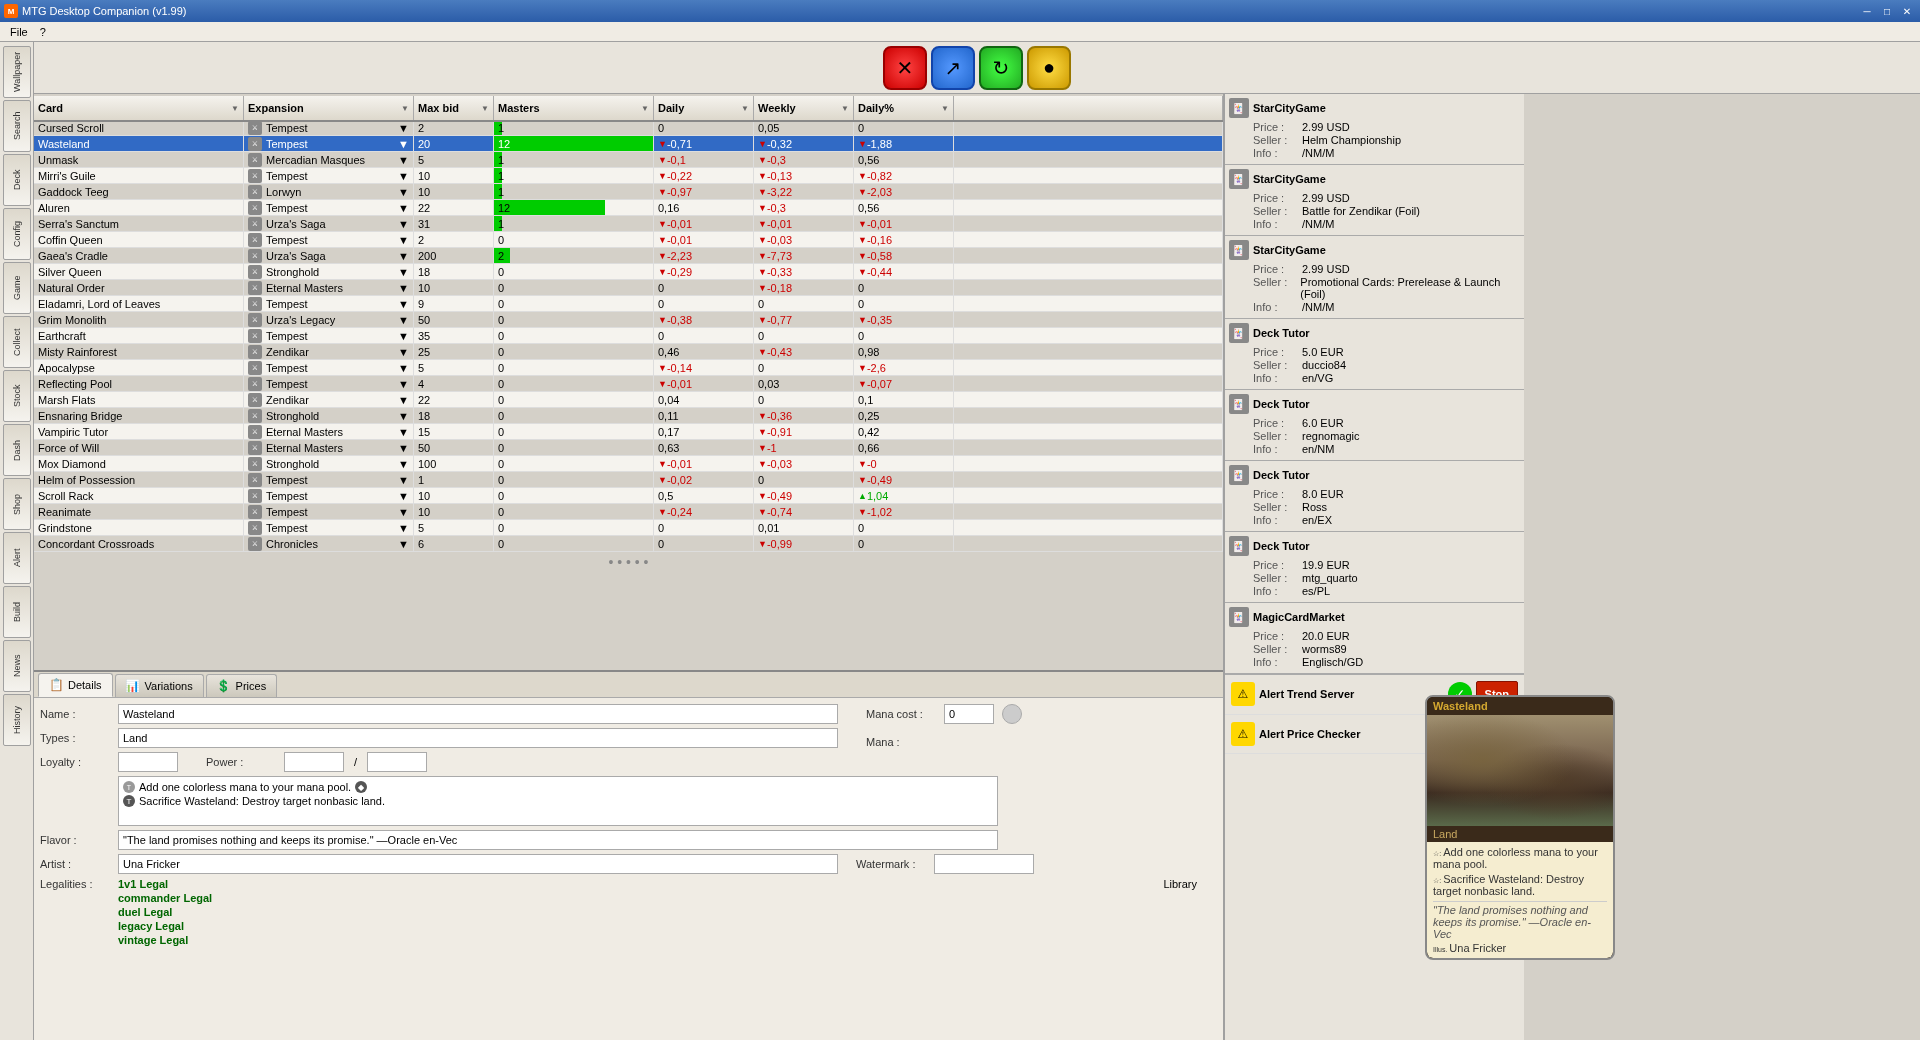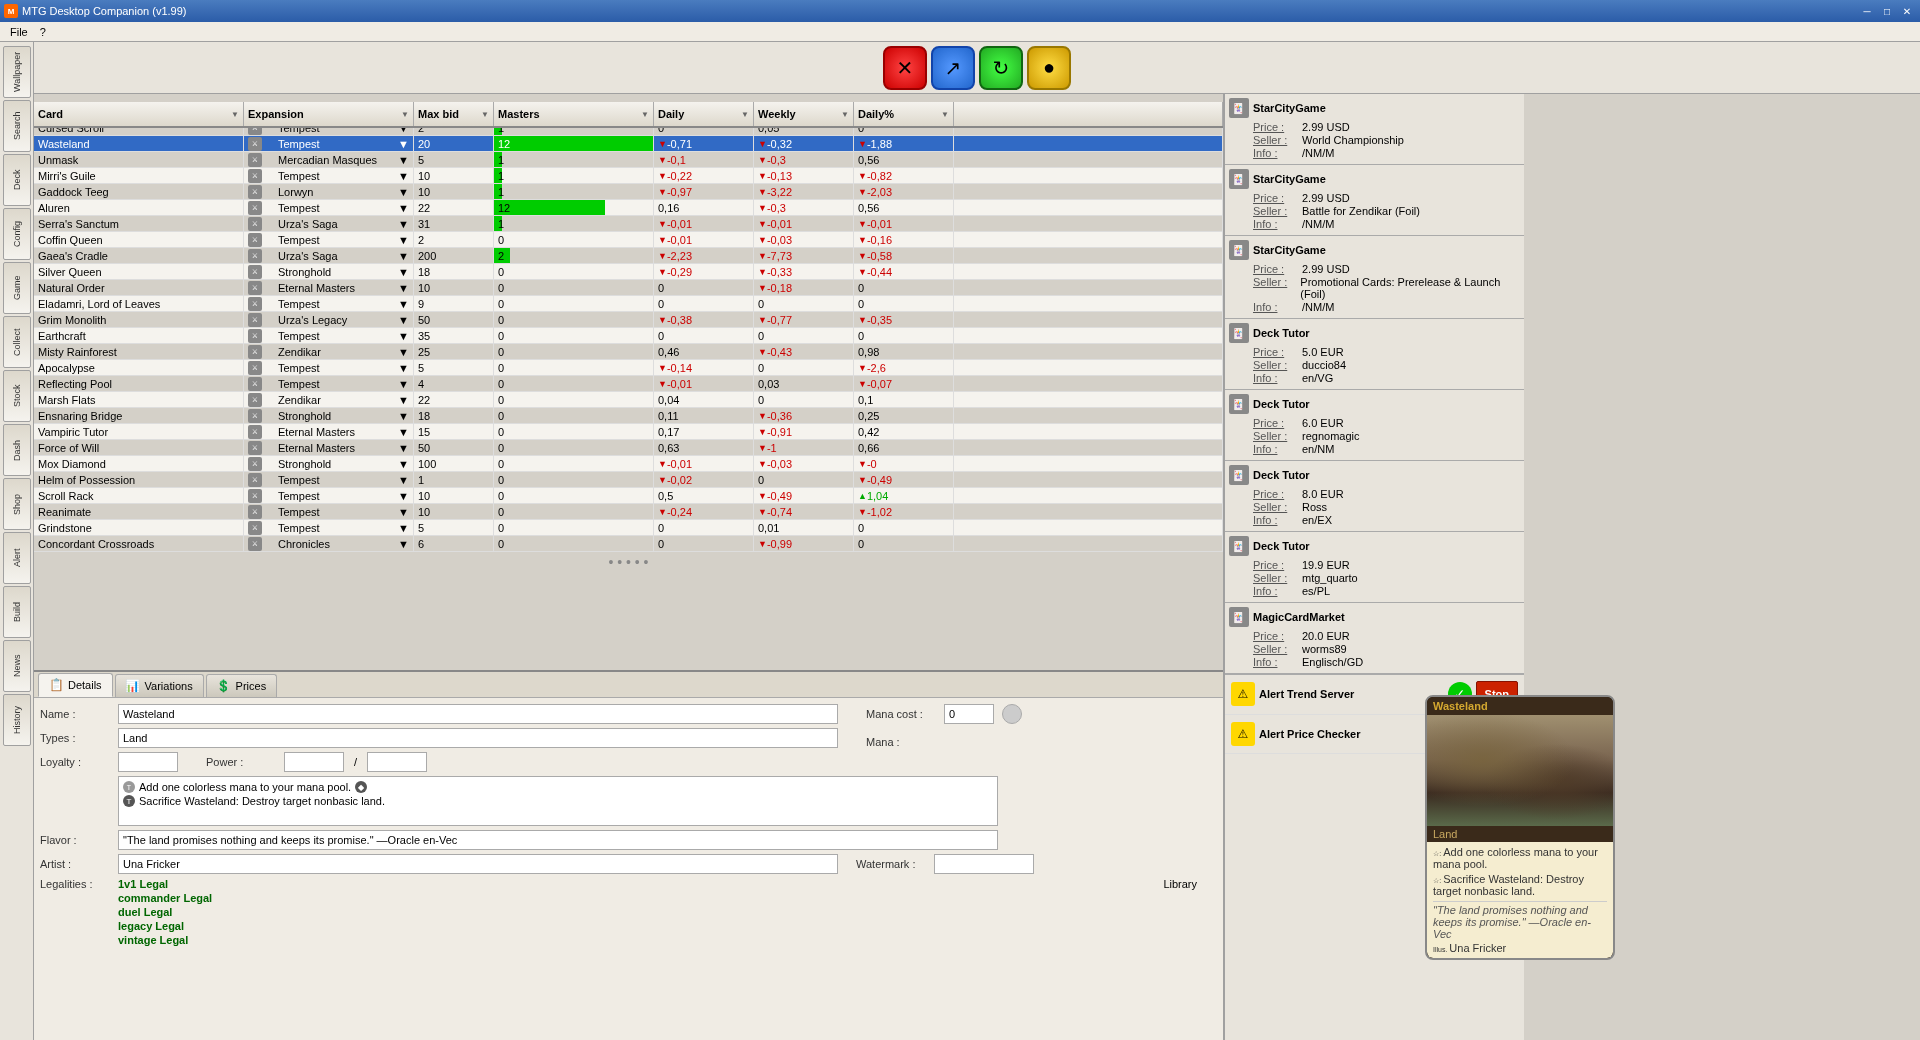--- a/index.html
+++ b/index.html
@@ -35,37 +35,37 @@
     .tool-btn.gold { background: radial-gradient(circle, #ffdd44, #cc9900); border-color: #997700; }
     
     
     #table-area { flex: 1; display: flex; overflow: hidden; }
     
     
     #card-list { width: 1190px; display: flex; flex-direction: column; border-right: 1px solid #a0a0a0; }
     
     #card-table-container { flex: 1; overflow-y: auto; overflow-x: hidden; }
     
-    .table-header { display: grid; grid-template-columns: 210px 170px 80px 160px 100px 100px 100px 1fr; background: linear-gradient(to bottom, #f5f3ee, #ddd8cc); border-bottom: 2px solid #888; position: sticky; top: 8px; z-index: 10; text-align: right; }
+    .table-header { display: grid; grid-template-columns: 210px 170px 80px 160px 100px 100px 100px 1fr; background: linear-gradient(to bottom, #f5f3ee, #ddd8cc); border-bottom: 2px solid #888; position: sticky; top: 2px; z-index: 10; text-align: right; }
     .th { padding: 2px 4px; border-right: 1px solid #aaa; font-weight: bold; cursor: pointer; display: flex; align-items: center; justify-content: space-between; height: 24px; font-size: 11px; }
     .th-sort { font-size: 8px; color: #666; }
     
     .table-row { display: grid; grid-template-columns: 210px 170px 80px 160px 100px 100px 100px 1fr; border-bottom: 1px solid #ddd; cursor: pointer; height: 16px; align-items: center; }
     .table-row.selected { background: #316ac5; color: white; }
     .table-row.selected .td { color: white; }
     
     .td { padding: 0 4px; border-right: 1px solid #ddd; height: 100%; display: flex; align-items: center; font-size: 11px; overflow: hidden; white-space: nowrap; }
     
     .arrow-up { color: #00aa00; font-size: 9px; }
     .arrow-down { color: #cc0000; font-size: 9px; }
     .val-positive { color: #00aa00; }
     .val-negative { color: #cc0000; }
     
     
-    .exp-cell { display: flex; align-items: center; gap: 16px; }
+    .exp-cell { display: flex; align-items: center; gap: 4px; }
     .exp-icon { width: 14px; height: 14px; background: #888; border-radius: 2px; font-size: 7px; display: flex; align-items: center; justify-content: center; color: white; flex-shrink: 0; }
     
     
     #details-area { height: 370px; border-top: 2px solid #888; background: #f0ece4; display: flex; flex-direction: column; }
     
     
     #detail-tabs { display: flex; background: #ddd8cc; border-bottom: 1px solid #aaa; height: 26px; align-items: flex-end; padding: 0 4px; }
     .detail-tab { padding: 4px 10px; background: linear-gradient(to bottom, #e8e4dc, #ccc8bc); border: 1px solid #aaa; border-bottom: none; cursor: pointer; font-size: 11px; margin-right: 2px; border-radius: 3px 3px 0 0; display: flex; align-items: center; gap: 4px; }
     .detail-tab.active { background: #f5f3ee; border-bottom: 1px solid #f5f3ee; }
     .detail-tab-icon { font-size: 12px; }
@@ -98,21 +98,21 @@
     .divider-dots { text-align: center; color: #888; padding: 2px; font-size: 14px; }
     
     
     #right-panel { width: 300px; background: #e8e4dc; border-left: 1px solid #a0a0a0; display: flex; flex-direction: column; overflow-y: auto; }
     
     .offer-section { border-bottom: 1px solid #aaa; padding: 4px; }
     .offer-header { display: flex; align-items: center; gap: 4px; margin-bottom: 3px; }
     .offer-shop-icon { width: 20px; height: 20px; background: #888; border-radius: 2px; font-size: 10px; display: flex; align-items: center; justify-content: center; color: white; }
     .offer-shop-name { font-weight: bold; font-size: 11px; }
     .offer-detail { display: flex; gap: 4px; margin-left: 24px; margin-bottom: 1px; }
-    .offer-key { color: #555; width: 45px; font-size: 11px; text-decoration: underline; }
+    .offer-key { color: #555; width: 45px; font-size: 11px; }
     .offer-val { font-size: 11px; }
     
     
     #alert-strip { height: 80px; background: #e8e4dc; border-top: 1px solid #aaa; display: flex; flex-direction: column; }
     .alert-row { display: flex; align-items: center; padding: 4px 6px; gap: 4px; border-bottom: 1px solid #ddd; height: 40px; }
     .alert-icon { width: 24px; height: 24px; background: #ffd700; border-radius: 3px; display: flex; align-items: center; justify-content: center; font-size: 12px; }
     .alert-name { flex: 1; font-size: 11px; font-weight: bold; }
     .alert-green { width: 24px; height: 24px; background: #00cc00; border-radius: 12px; display: flex; align-items: center; justify-content: center; color: white; font-size: 14px; }
     .alert-stop-btn { background: #cc2200; color: white; border: 1px solid #881100; padding: 2px 8px; cursor: pointer; font-size: 11px; font-weight: bold; border-radius: 2px; height: 26px; }
     
@@ -719,21 +719,21 @@
     <div class="offer-header">
       <div class="offer-shop-icon">🃏</div>
       <span class="offer-shop-name">StarCityGame</span>
     </div>
     <div class="offer-detail">
       <span class="offer-key">Price :</span>
       <span class="offer-val">2.99 USD</span>
     </div>
     <div class="offer-detail">
       <span class="offer-key">Seller :</span>
-      <span class="offer-val">World Championship</span>
+      <span class="offer-val">Helm Championship</span>
     </div>
     <div class="offer-detail">
       <span class="offer-key">Info :</span>
       <span class="offer-val">/NM/M</span>
     </div>
   </div>
             <div class="offer-section">
     <div class="offer-header">
       <div class="offer-shop-icon">🃏</div>
       <span class="offer-shop-name">StarCityGame</span>

